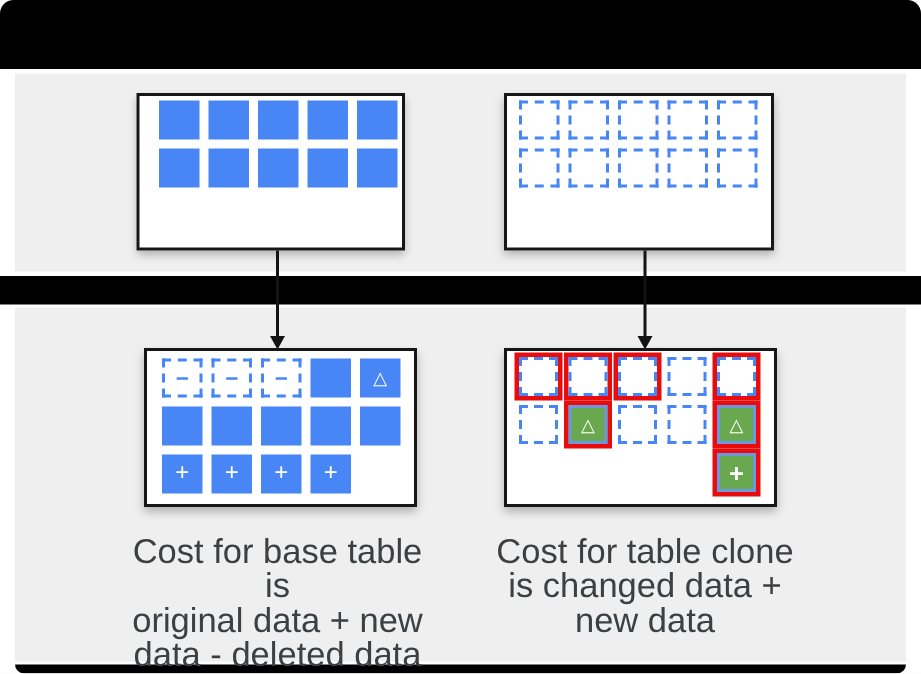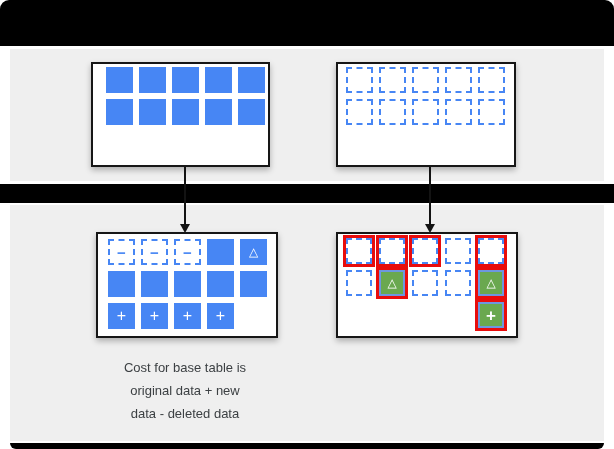--- a/index.html
+++ b/index.html
@@ -40,21 +40,21 @@
   .sym-delta{font-size:12px;}
 
   .arrow-line{position:absolute;width:2px;height:58px;top:167px;background:#131313;}
   .arrow-head{position:absolute;top:224px;width:0;height:0;
               border-left:5px solid transparent;border-right:5px solid transparent;
               border-top:9px solid #131313;}
   .al-left{left:184px;} .ah-left{left:180px;}
   .al-right{left:429px;} .ah-right{left:425px;}
 
   .caption{position:absolute;top:356px;width:200px;text-align:center;color:var(--ink);
-           font-size:13px;line-height:23px;white-space:pre-line;}
+           font-size:23px;line-height:23px;white-space:pre-line;}
   .caption-left{left:85px;}
   .caption-right{left:330px;}
 </style>
 </head>
 <body>
 
 <div class="frame">
   <div class="bar top"></div>
   <div class="panel panel-top"></div>
   <div class="bar mid"></div>
@@ -142,13 +142,16 @@
         <div class="sq empty"></div>
         <div class="sq empty"></div>
         <div class="sq empty"></div>
         <div class="sq green red sym-plus">+</div>
       </div>
     </div>
 
   <div class="caption caption-left">Cost for base table is
 original data + new
 data - deleted data</div>
+  <div class="caption caption-right">Cost for table clone
+is changed data +
+new data</div>
 </div>
 
 </body></html>

